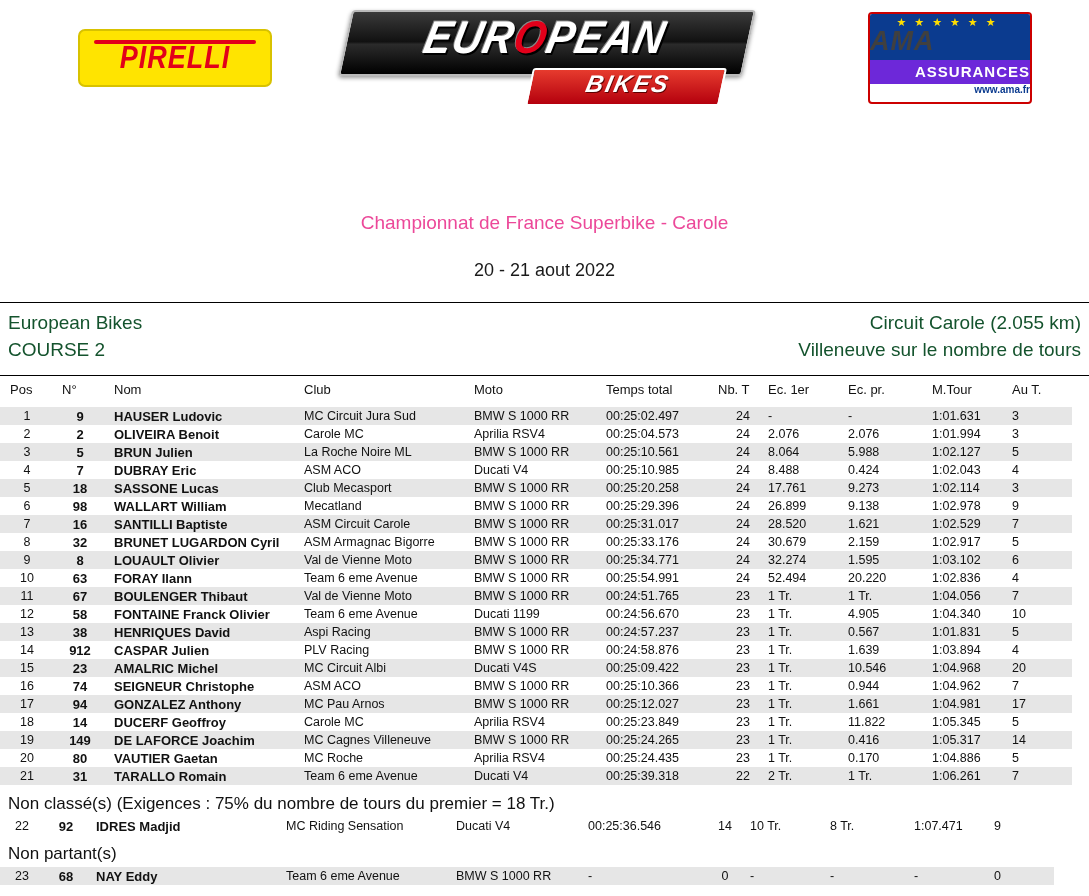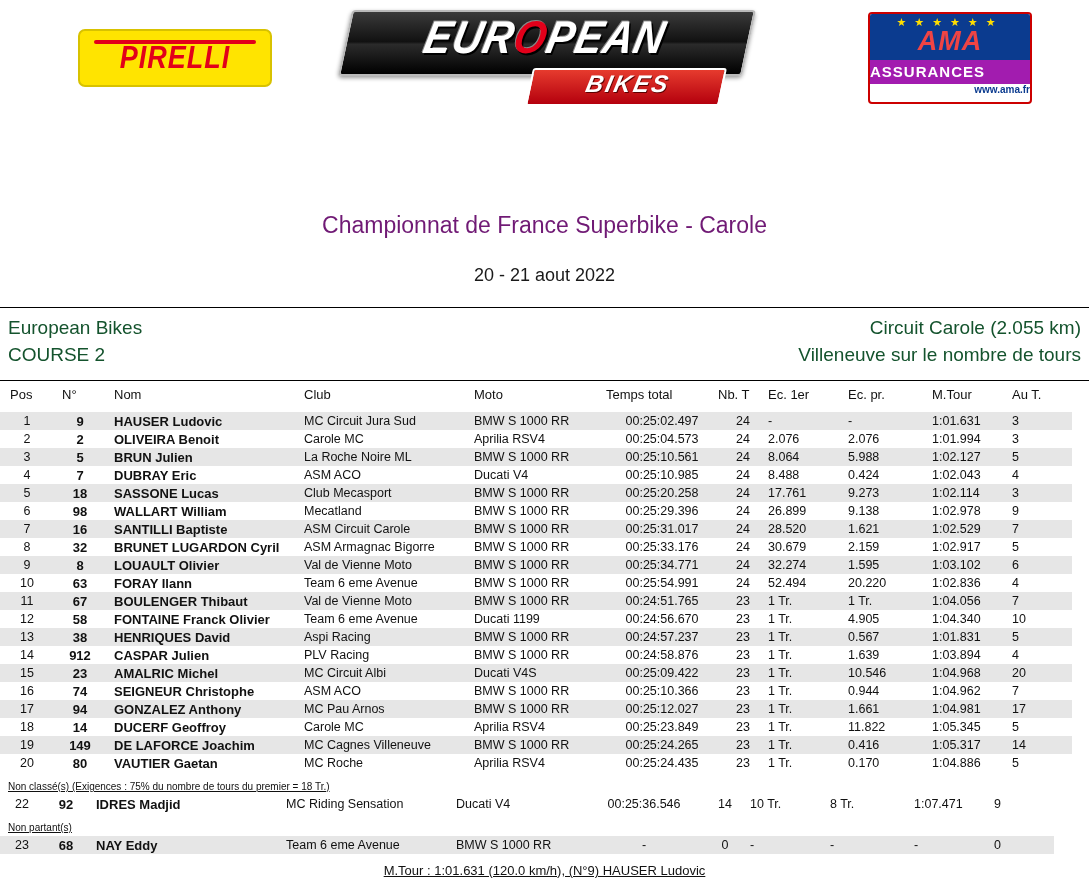--- a/index.html
+++ b/index.html
@@ -137,56 +137,55 @@
     position: absolute;
     left: 0; top: 2px; right: 0;
     text-align: center;
     font-size: 11px;
     color: #ffdd00;
     letter-spacing: 8px;
   }
   .ama-word {
     position: absolute;
     left: 0; top: 12px; right: 0;
-    text-align: center;
     font-weight: bold;
     font-size: 27px;
-    color: #ef4444;
+    color: #404040;
     font-style: italic;
     letter-spacing: 1px;
   }
   .ama-band {
     position: absolute;
     left: 0; top: 46px; right: 0;
     height: 24px;
-    background: #a21caf;
+    background: #6d28d9;
     color: #ffffff;
     font-weight: bold;
     font-size: 15px;
-    text-align: left;
+    text-align: right;
     line-height: 24px;
     letter-spacing: 1px;
   }
   .ama-url {
     position: absolute;
     left: 0; top: 70px; right: 0;
     text-align: right;
     font-size: 10px;
     color: #0b3b8f;
     font-weight: bold;
   }
 
   
   .title-block {
     text-align: center;
     padding-top: 94px;
   }
   .doc-title {
-    font-size: 23px;
-    color: #701a75;
+    font-size: 19px;
+    color: #ec4899;
   }
   .doc-date {
     font-size: 18px;
     color: #1a1a1a;
     margin-top: 26px;
   }
 
   .rule {
     border-top: 1px solid #000;
     margin-top: 21px;
@@ -235,35 +234,34 @@
     overflow: hidden;
   }
   tr.row-alt td { background: #e6e6e6; }
   tr.row-norm td { background: #ffffff; }
 
   .c-pos   { width: 44px;  text-align: center; }
   .c-num   { width: 44px;  text-align: center; font-weight: bold; font-size: 13px;}
   .c-nom   { width: 190px; padding-left: 8px !important; font-weight: bold; font-size: 13px;}
   .c-club  { width: 170px; }
   .c-moto  { width: 132px; }
-  .c-temps { width: 112px; text-align: center; }
+  .c-temps { width: 112px; }
   .c-nbt   { width: 50px;  text-align: center;}
   .c-ec1   { width: 80px;  }
   .c-ecp   { width: 84px;  }
   .c-mtour { width: 80px;  }
   .c-aut   { width: 60px;  }
 
   thead th.c-pos   { text-align: left; padding-left: 10px; }
   thead th.c-num   { text-align: left; padding-left: 8px; font-weight: normal;}
   thead th.c-nom   { font-weight: normal; }
   thead th.c-nbt   { text-align: left; }
 
   .section-note {
-    font-size: 10px;
-    text-decoration: underline;
+    font-size: 17px;
     padding: 9px 0 3px 8px;
     color: #111;
   }
   .footer-note {
     text-align: center;
     font-size: 13px;
     text-decoration: underline;
     padding-top: 9px;
     color: #111;
   }
@@ -584,20 +582,33 @@
         <td class="c-nom">VAUTIER Gaetan</td>
         <td class="c-club">MC Roche</td>
         <td class="c-moto">Aprilia RSV4</td>
         <td class="c-temps">00:25:24.435</td>
         <td class="c-nbt">23</td>
         <td class="c-ec1">1 Tr.</td>
         <td class="c-ecp">0.170</td>
         <td class="c-mtour">1:04.886</td>
         <td class="c-aut">5</td>
       </tr>
+      <tr class="row-alt">
+        <td class="c-pos">21</td>
+        <td class="c-num">31</td>
+        <td class="c-nom">TARALLO Romain</td>
+        <td class="c-club">Team 6 eme Avenue</td>
+        <td class="c-moto">Ducati V4</td>
+        <td class="c-temps">00:25:39.318</td>
+        <td class="c-nbt">22</td>
+        <td class="c-ec1">2 Tr.</td>
+        <td class="c-ecp">1 Tr.</td>
+        <td class="c-mtour">1:06.261</td>
+        <td class="c-aut">7</td>
+      </tr>
     </tbody>
 </table>
 
 <div class="section-note">Non classé(s) (Exigences : 75% du nombre de tours du premier = 18 Tr.)</div>
 <table class="results">
   <tbody id="unclassified-body">
       <tr class="row-norm">
         <td class="c-pos">22</td>
         <td class="c-num">92</td>
         <td class="c-nom">IDRES Madjid</td>

